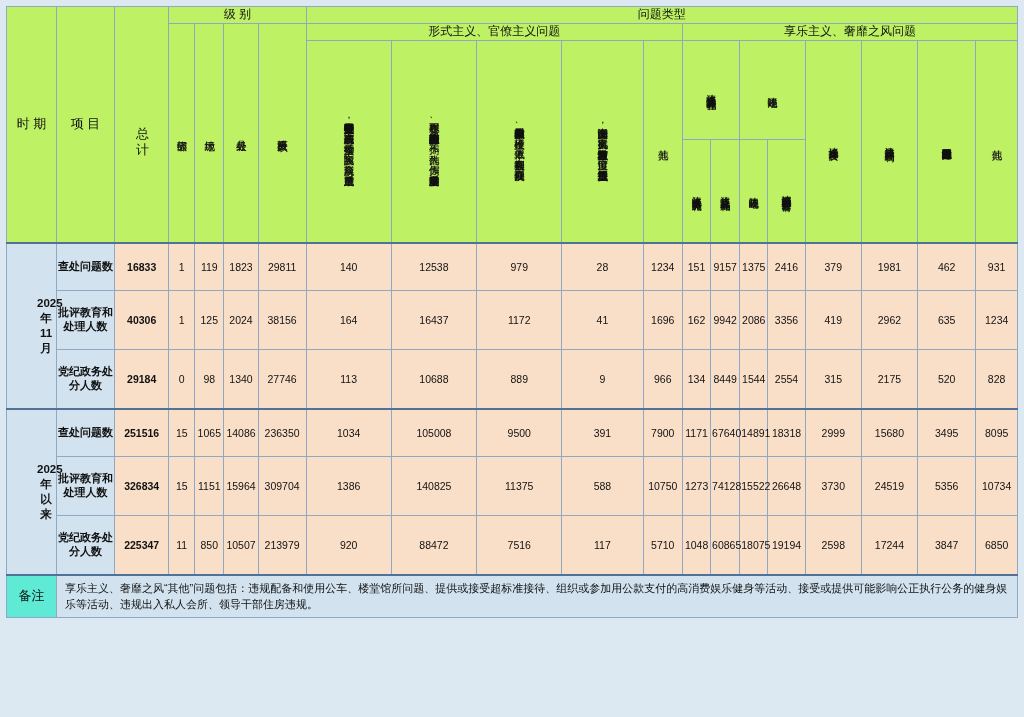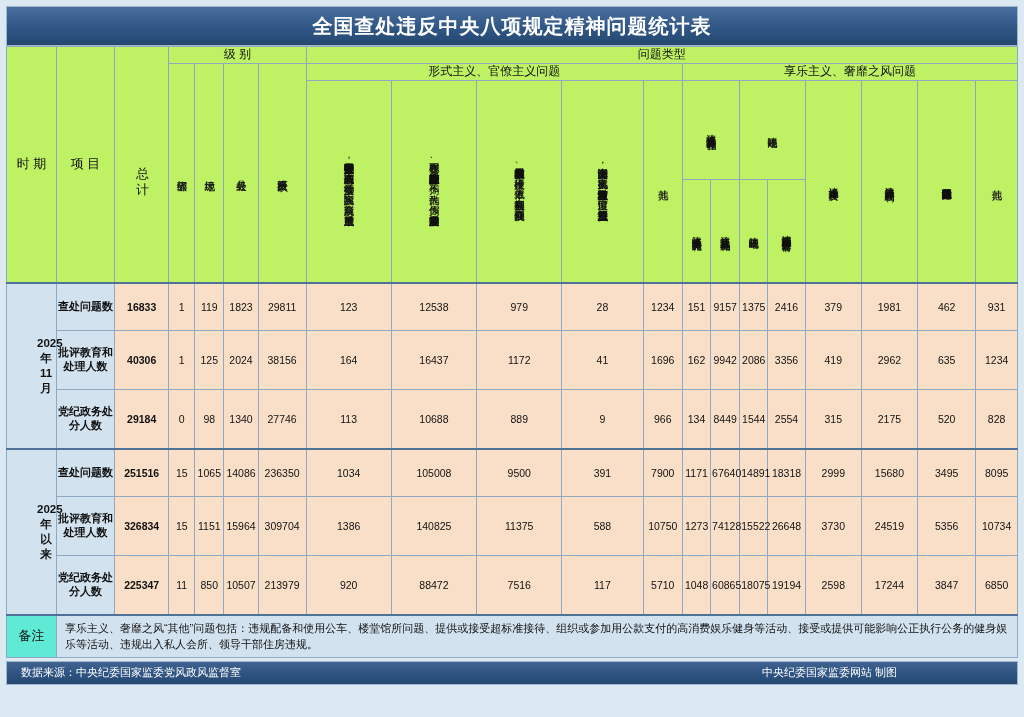--- a/index.html
+++ b/index.html
@@ -99,21 +99,20 @@
     border:1px solid #9fb6cc;
   }
   .footer .src{margin-left:14px;}
   .footer .made{margin-left:auto;margin-right:120px;}
 </style>
 </head>
 <body>
 
 <div class="sheet">
 
-  <div class="title-bar">全国查处违反中央八项规定精神问题统计表</div>
 
   <table>
     <colgroup>
       <col style="width:48px">
       <col style="width:56px">
       <col style="width:52px">
       <col style="width:25px">
       <col style="width:28px">
       <col style="width:33px">
       <col style="width:46px">
@@ -261,21 +260,21 @@
     <tr>
       <td class="period thickline" rowspan="3">
         <span>2025年11月</span>
       </td>
       <td class="rowlabel thickline" style="height:44px">查处问题数</td>
       <td class="num tot thickline">16833</td>
       <td class="num thickline">1</td>
       <td class="num thickline">119</td>
       <td class="num thickline">1823</td>
       <td class="num thickline">29811</td>
-      <td class="num thickline">123</td>
+      <td class="num thickline">140</td>
       <td class="num thickline">12538</td>
       <td class="num thickline">979</td>
       <td class="num thickline">28</td>
       <td class="num thickline">1234</td>
       <td class="num thickline">151</td>
       <td class="num thickline">9157</td>
       <td class="num thickline">1375</td>
       <td class="num thickline">2416</td>
       <td class="num thickline">379</td>
       <td class="num thickline">1981</td>
@@ -392,17 +391,13 @@
       <td class="num">6850</td>
     </tr>
 
     <tr>
       <td class="note-label thickline">备注</td>
       <td class="note-body thickline" colspan="19">享乐主义、奢靡之风“其他”问题包括：违规配备和使用公车、楼堂馆所问题、提供或接受超标准接待、组织或参加用公款支付的高消费娱乐健身等活动、接受或提供可能影响公正执行公务的健身娱乐等活动、违规出入私人会所、领导干部住房违规。</td>
     </tr>
   </tbody>
     </table>
 
-  <div class="footer">
-    <span class="src">数据来源：中央纪委国家监委党风政风监督室</span>
-    <span class="made">中央纪委国家监委网站 制图</span>
-  </div>
 </div>
 
 </body></html>

